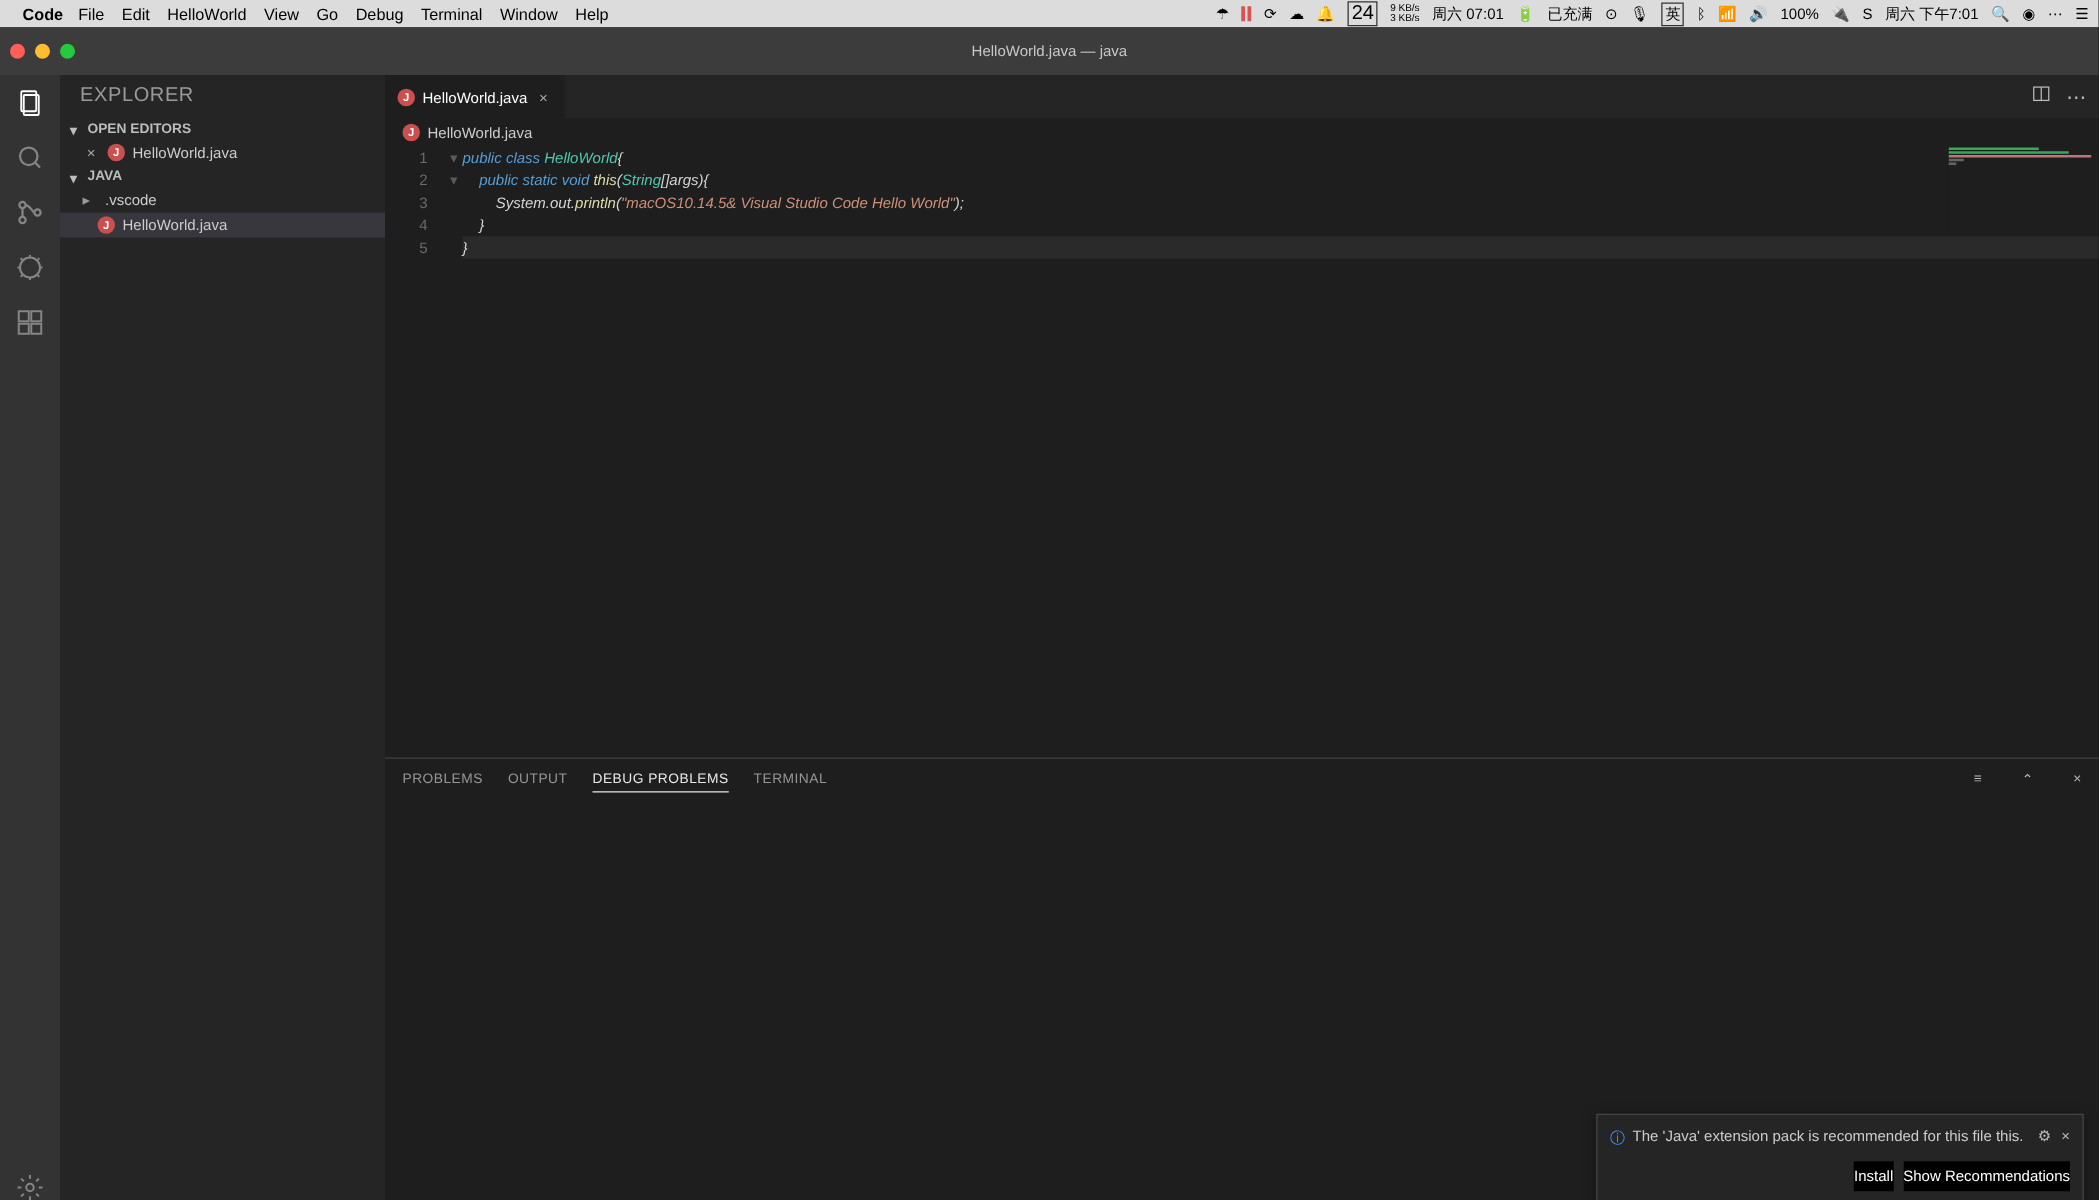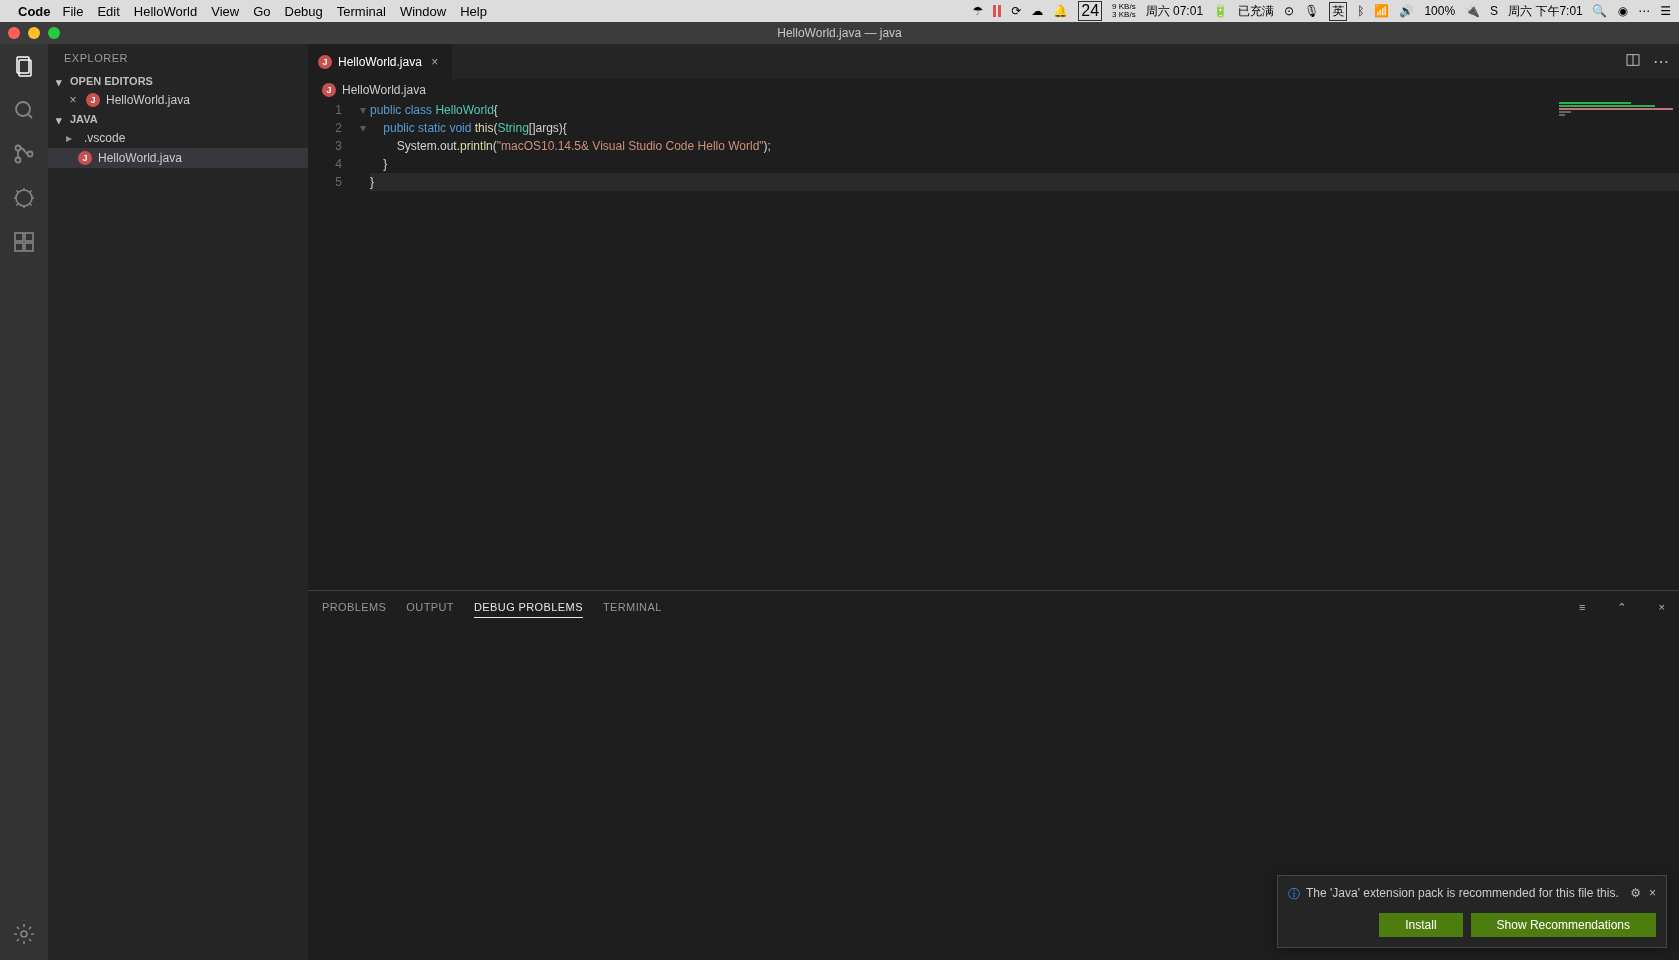--- a/index.html
+++ b/index.html
@@ -10,38 +10,38 @@
 .menubar .apple{font-size:14px;margin-right:10px;}
 .menubar .app{font-weight:bold;margin-right:12px;}
 .menubar .m{margin-right:14px;cursor:default;}
 .menubar .spacer{flex:1;}
 .menubar .r{margin-left:10px;font-size:12px;display:flex;align-items:center;}
 .menubar .mic{display:inline-flex;gap:2px;margin-left:10px;}
 .menubar .mic span{width:3px;height:12px;background:#d9534f;}
 
 
 .win{position:relative;width:1679px;height:938px;background:#1e1e1e;}
-.titlebar{height:22px;background:#3c3c3c;display:flex;align-items:center;padding:0 8px;color:#c7c7c7;font-size:12px;justify-content:center;position:relative;}
+.titlebar{height:38px;background:#3c3c3c;display:flex;align-items:center;padding:0 8px;color:#c7c7c7;font-size:12px;justify-content:center;position:relative;}
 .tlights{position:absolute;left:8px;display:flex;gap:8px;}
 .dot{width:12px;height:12px;border-radius:50%;}
 .dot.red{background:#ff5f56;} .dot.yel{background:#ffbd2e;} .dot.grn{background:#27c93f;}
 
 
 .body{display:flex;height:916px;}
 
 
 .abar{width:48px;background:#333;display:flex;flex-direction:column;align-items:center;padding-top:8px;gap:16px;}
 .abar .ai{width:28px;height:28px;display:flex;align-items:center;justify-content:center;color:#858585;cursor:pointer;}
 .abar .ai.active{color:#fff;}
 .abar .ai svg{width:24px;height:24px;}
 .abar .bottom{margin-top:auto;margin-bottom:12px;}
 
 
 .sidebar{width:260px;background:#252526;color:#ccc;font-size:12px;}
-.sb-title{padding:8px 16px;color:#9a9a9a;font-size:11px;letter-spacing:.5px;}
+.sb-title{padding:8px 16px;color:#9a9a9a;font-size:16px;letter-spacing:.5px;}
 .sb-sec{padding:3px 8px;color:#bdbdbd;font-size:11px;font-weight:bold;display:flex;align-items:center;gap:4px;}
 .sb-sec .chev{width:10px;height:10px;}
 .sb-item{padding:3px 8px 3px 24px;display:flex;align-items:center;gap:6px;color:#ccc;font-size:12px;}
 .sb-item.sel{background:#37373d;}
 .sb-item.exp{padding-left:18px;}
 .sb-item .x{color:#aaa;width:14px;text-align:center;}
 .sb-item .ico{width:14px;height:14px;border-radius:50%;background:#ca5050;color:#fff;font-size:9px;display:flex;align-items:center;justify-content:center;font-weight:bold;}
 .sb-item .chev2{width:10px;color:#999;margin-right:2px;}
 
 
@@ -58,21 +58,21 @@
 
 .bc{height:22px;display:flex;align-items:center;padding:0 14px;font-size:12px;color:#ccc;gap:6px;background:#1e1e1e;}
 .bc .ico{width:14px;height:14px;border-radius:50%;background:#ca5050;color:#fff;font-size:9px;display:flex;align-items:center;justify-content:center;font-weight:bold;}
 
 
 .editor{flex:1;display:flex;font-family:Menlo,Consolas,monospace;font-size:12px;line-height:18px;color:#d4d4d4;position:relative;}
 .gutter{width:48px;text-align:right;color:#6a6a6a;padding-right:14px;}
 .gutter div{height:18px;}
 .fold{width:14px;color:#5a5a5a;}
 .fold div{height:18px;text-align:center;}
-.code{flex:1;}
+.code{flex:1;font-style:italic;}
 .code div{height:18px;white-space:pre;}
 .kw{color:#569cd6;}
 .cls{color:#4ec9b0;}
 .met{color:#dcdcaa;}
 .str{color:#ce9178;}
 .pun{color:#d4d4d4;}
 .cursor-line{background:#2a2a2a;}
 .minimap{position:absolute;right:0;top:0;width:120px;height:70px;background:#1e1e1e;pointer-events:none;}
 .minimap .ml{height:2px;margin:1px 0;}
 
@@ -85,21 +85,21 @@
 .ptabs .picon{color:#bbb;margin-left:12px;}
 .pbody{flex:1;}
 
 
 .notif{position:absolute;right:12px;bottom:12px;width:390px;background:#252526;border:1px solid #454545;padding:10px 10px 10px 10px;color:#ccc;font-size:12px;box-shadow:0 2px 10px rgba(0,0,0,.4);}
 .notif .nhead{display:flex;align-items:flex-start;gap:6px;}
 .notif .ninfo{color:#3794ff;}
 .notif .ntxt{flex:1;}
 .notif .nicons{display:flex;gap:8px;color:#bbb;}
 .notif .nbtns{display:flex;justify-content:flex-end;gap:8px;margin-top:10px;}
-.notif .nbtn{background:#4d7c0f;color:#fff;padding:5px 26px;font-size:12px;border:none;cursor:pointer;}
+.notif .nbtn{background:#000000;color:#fff;padding:5px 0;font-size:12px;border:none;cursor:pointer;}
 </style>
 </head>
 <body>
 
 <div class="menubar">
   <span class="apple"></span>
   <span class="app">Code</span>
   <span class="m">File</span>
   <span class="m">Edit</span>
   <span class="m">HelloWorld</span>

